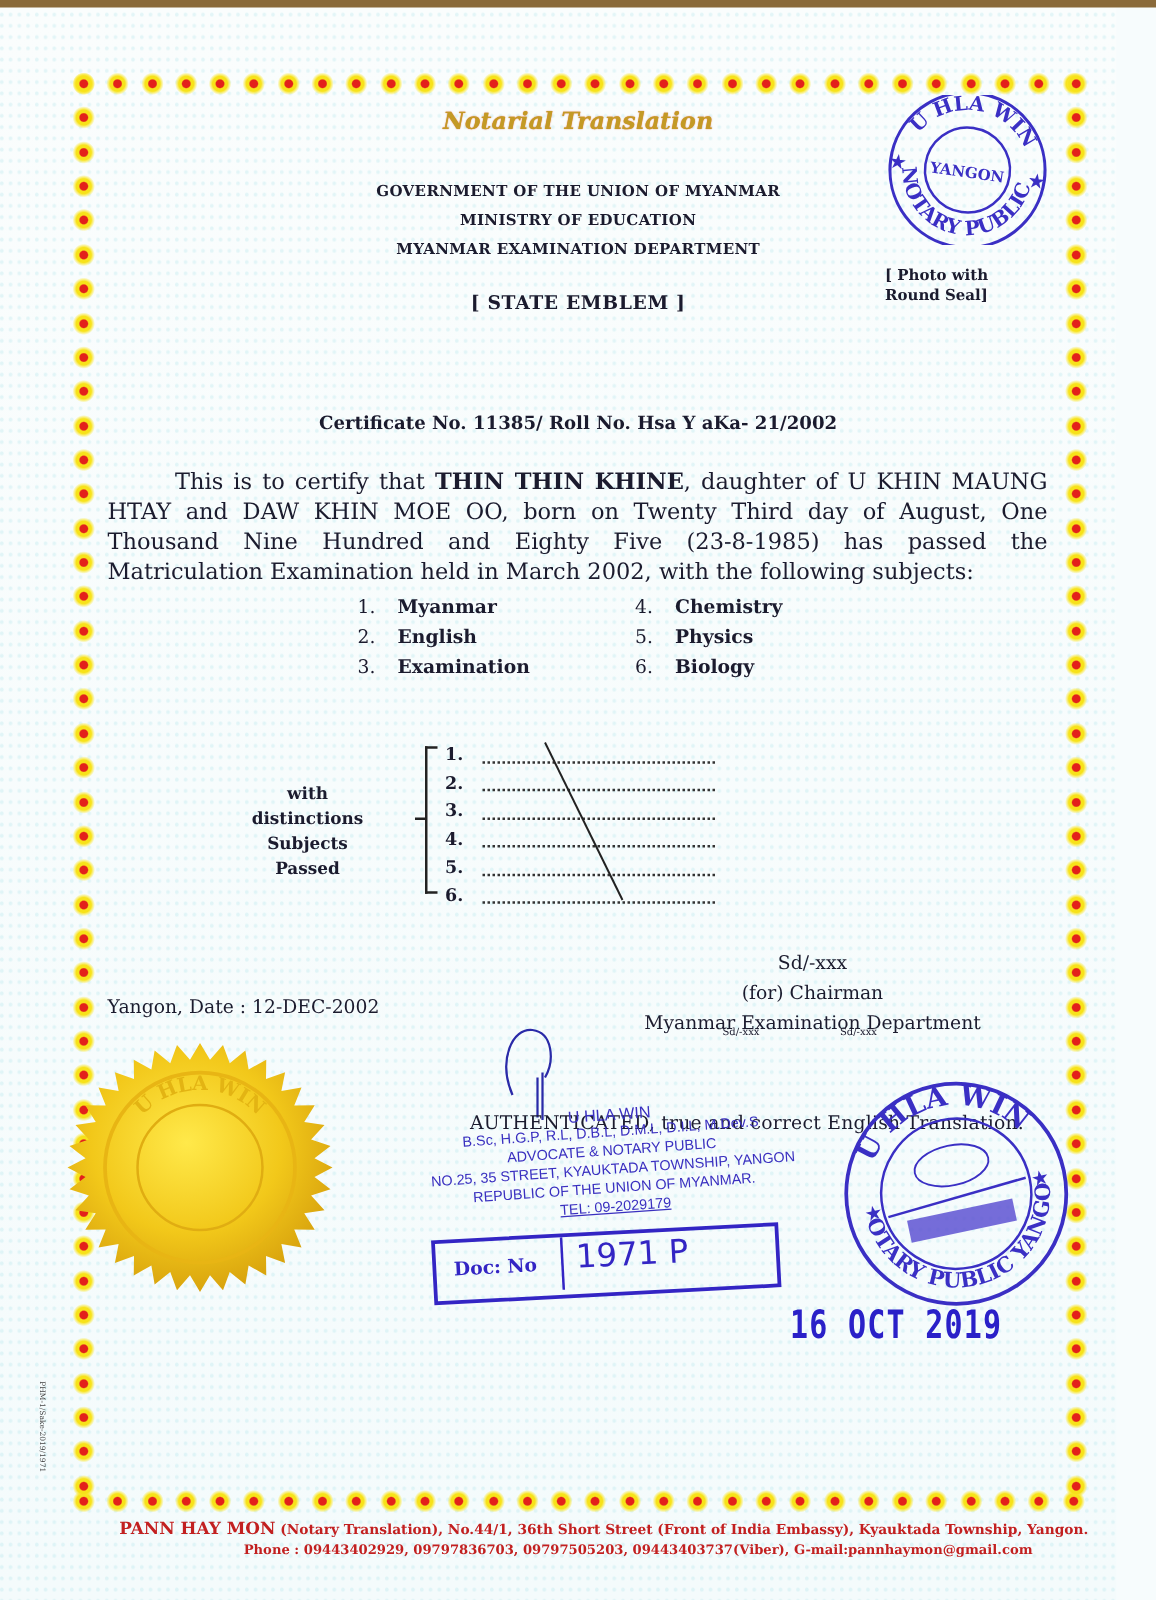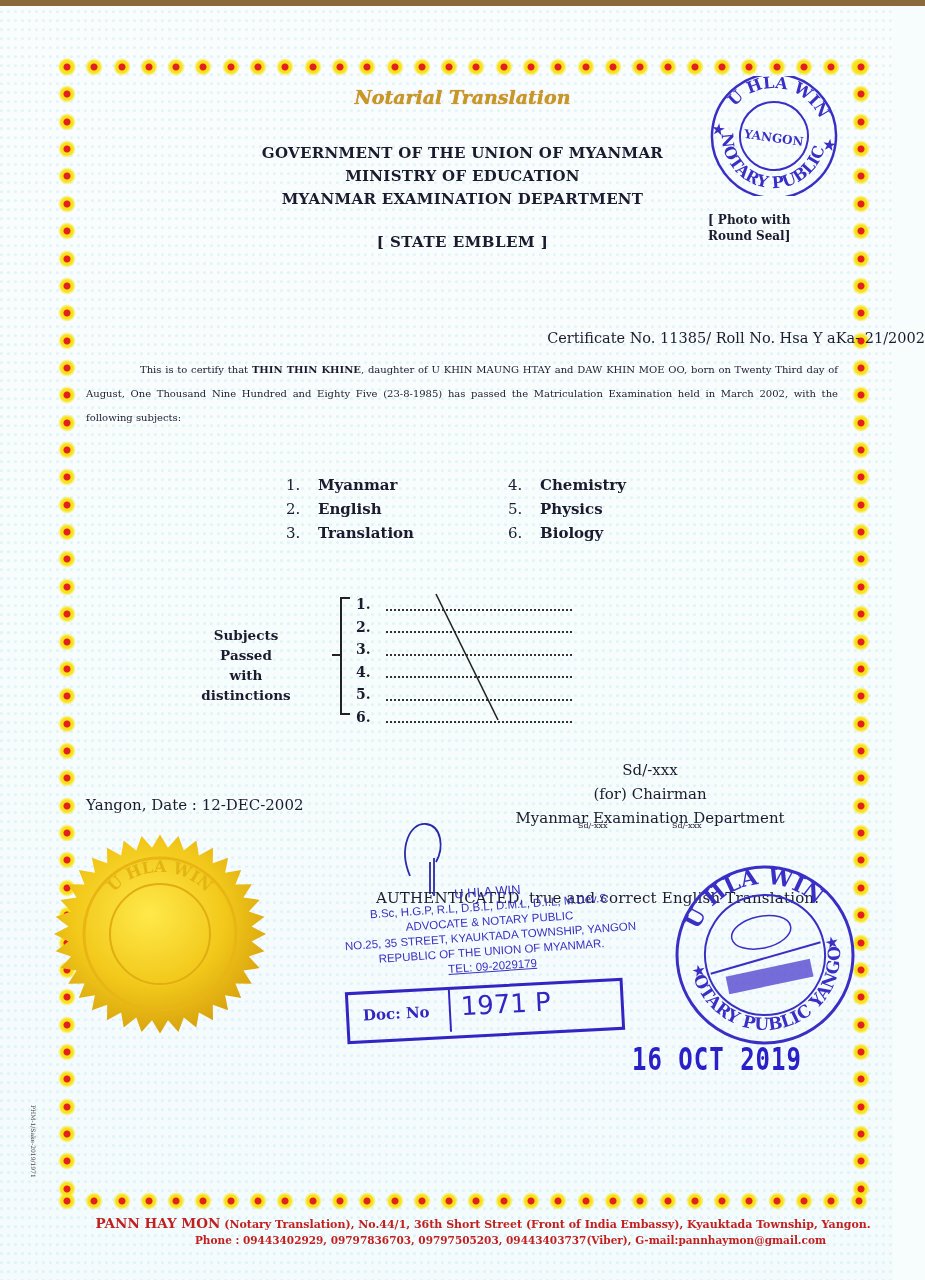--- a/index.html
+++ b/index.html
@@ -24,26 +24,26 @@
   .border-col { flex-direction:column; top:58px; height:1140px; justify-content:space-between; }
   .border-col.left { left:58px; }
   .border-col.right { left:852px; }
   .flower {
     width:18px; height:18px; border-radius:50%;
     background: radial-gradient(circle, #e3201b 0 3px, #f7e21a 4px 6px, rgba(250,230,40,0.7) 7px, rgba(255,255,255,0) 9px);
   }
   .abs { position:absolute; }
   .center { text-align:center; }
   .notarial { left:0; width:925px; top:86px; font-family:"DejaVu Serif", serif; font-style:italic; font-weight:bold; font-size:19px; color:#c39a25; text-shadow:0 0 1px #e0662a; }
-  .gov { left:0; width:925px; top:142px; font-size:15px; font-weight:bold; line-height:23px; letter-spacing:0.3px; }
+  .gov { left:0; width:925px; top:142px; font-size:12px; font-weight:bold; line-height:23px; letter-spacing:0.3px; }
   .emblem { left:0; width:925px; top:233px; font-size:15px; font-weight:bold; letter-spacing:0.5px; }
   .photo-note { left:708px; top:212px; font-size:12px; font-weight:bold; line-height:16px; }
   .title { left:0; width:925px; top:282px; font-size:15px; font-weight:bold; text-decoration:underline; letter-spacing:0.3px; }
-  .certno { left:0; width:925px; top:330px; font-size:14.5px; font-weight:normal;text-align:right; }
-  .body-text { left:86px; width:752px; top:358px; font-size:10px; line-height:24px; text-align:justify; }
+  .certno { left:0; width:925px; top:330px; font-size:14.5px; font-weight:bold; }
+  .body-text { left:86px; width:752px; top:374px; font-size:18px; line-height:24px; text-align:justify; }
   .body-text b { font-weight:bold; }
   .subjects { left:286px; top:473px; font-size:15px; line-height:24px; }
   .subj-row { display:flex; }
   .subj-num { width:32px; }
   .subj-name { width:190px;font-weight:bold; }
   .dist-label { left:186px; top:625px; width:120px; text-align:center; font-size:13.5px; font-weight:bold; line-height:20px; }
   .bracket { left:340px; top:597px; width:8px; height:114px; border:2px solid #222; border-right:none; }
   .bracket-tick { left:332px; top:654px; width:8px; height:2px; background:#222; }
   .dist-lines { left:356px; top:593px; font-size:14px; line-height:22.5px; }
   .dist-row { display:flex; align-items:flex-end; }
@@ -273,29 +273,29 @@
         <div class="subj-name">Chemistry</div>
     </div>
     <div class="subj-row">
       <div class="subj-num">2.</div>
         <div class="subj-name">English</div>
       <div class="subj-num">5.</div>
         <div class="subj-name">Physics</div>
     </div>
     <div class="subj-row">
       <div class="subj-num">3.</div>
-        <div class="subj-name">Translation</div>
+        <div class="subj-name">Examination</div>
       <div class="subj-num">6.</div>
         <div class="subj-name">Biology</div>
     </div>
   </div>
 
   <div class="abs dist-label">
+    <div>with distinctions</div>
     <div>Subjects Passed</div>
-    <div>with distinctions</div>
   </div>
   <div class="abs bracket"></div>
   <div class="abs bracket-tick"></div>
   <div class="abs dist-lines">
     <div class="dist-row">
         <span class="dist-num">1.</span>
         <span class="dots"></span>
       </div>
     <div class="dist-row">
         <span class="dist-num">2.</span>

